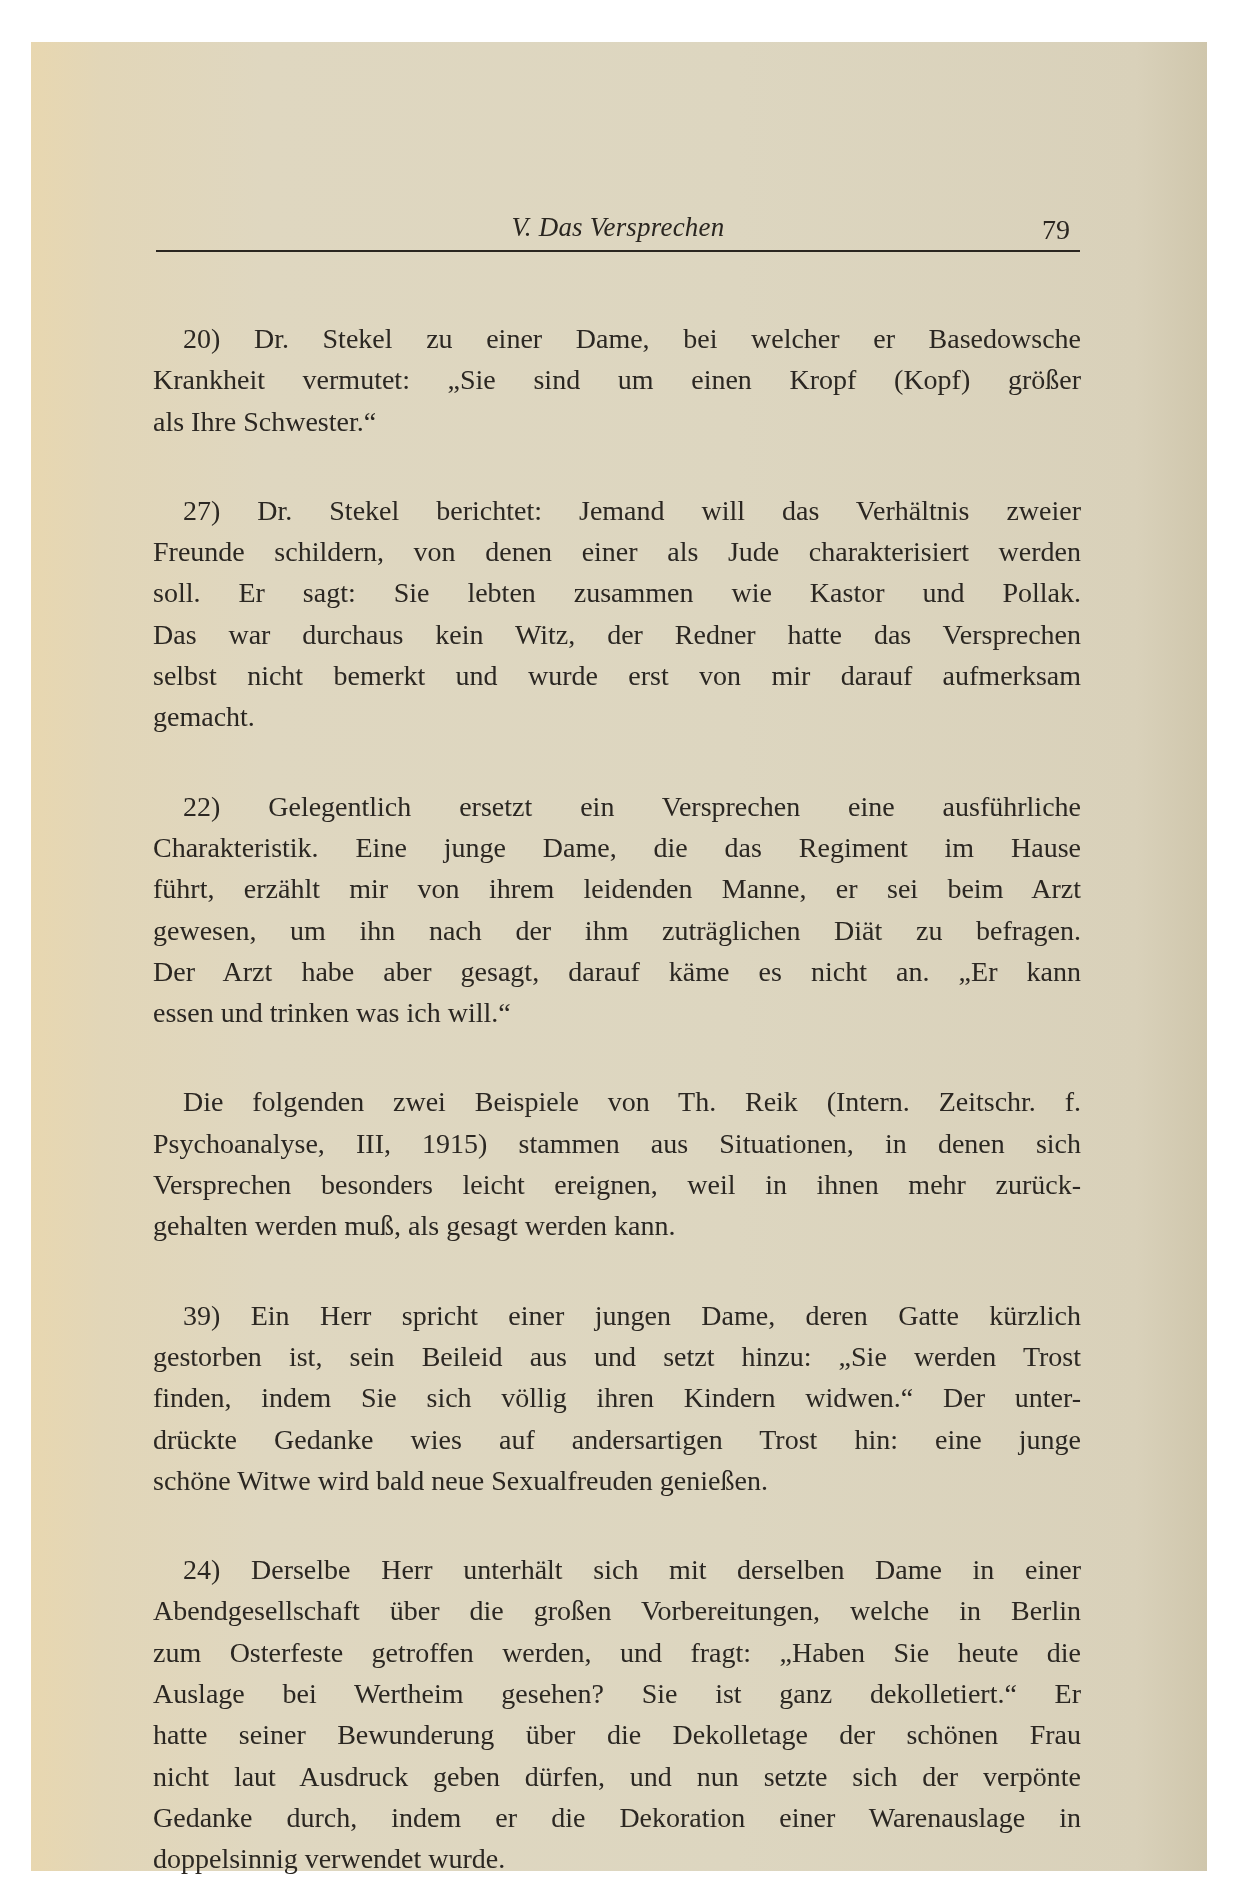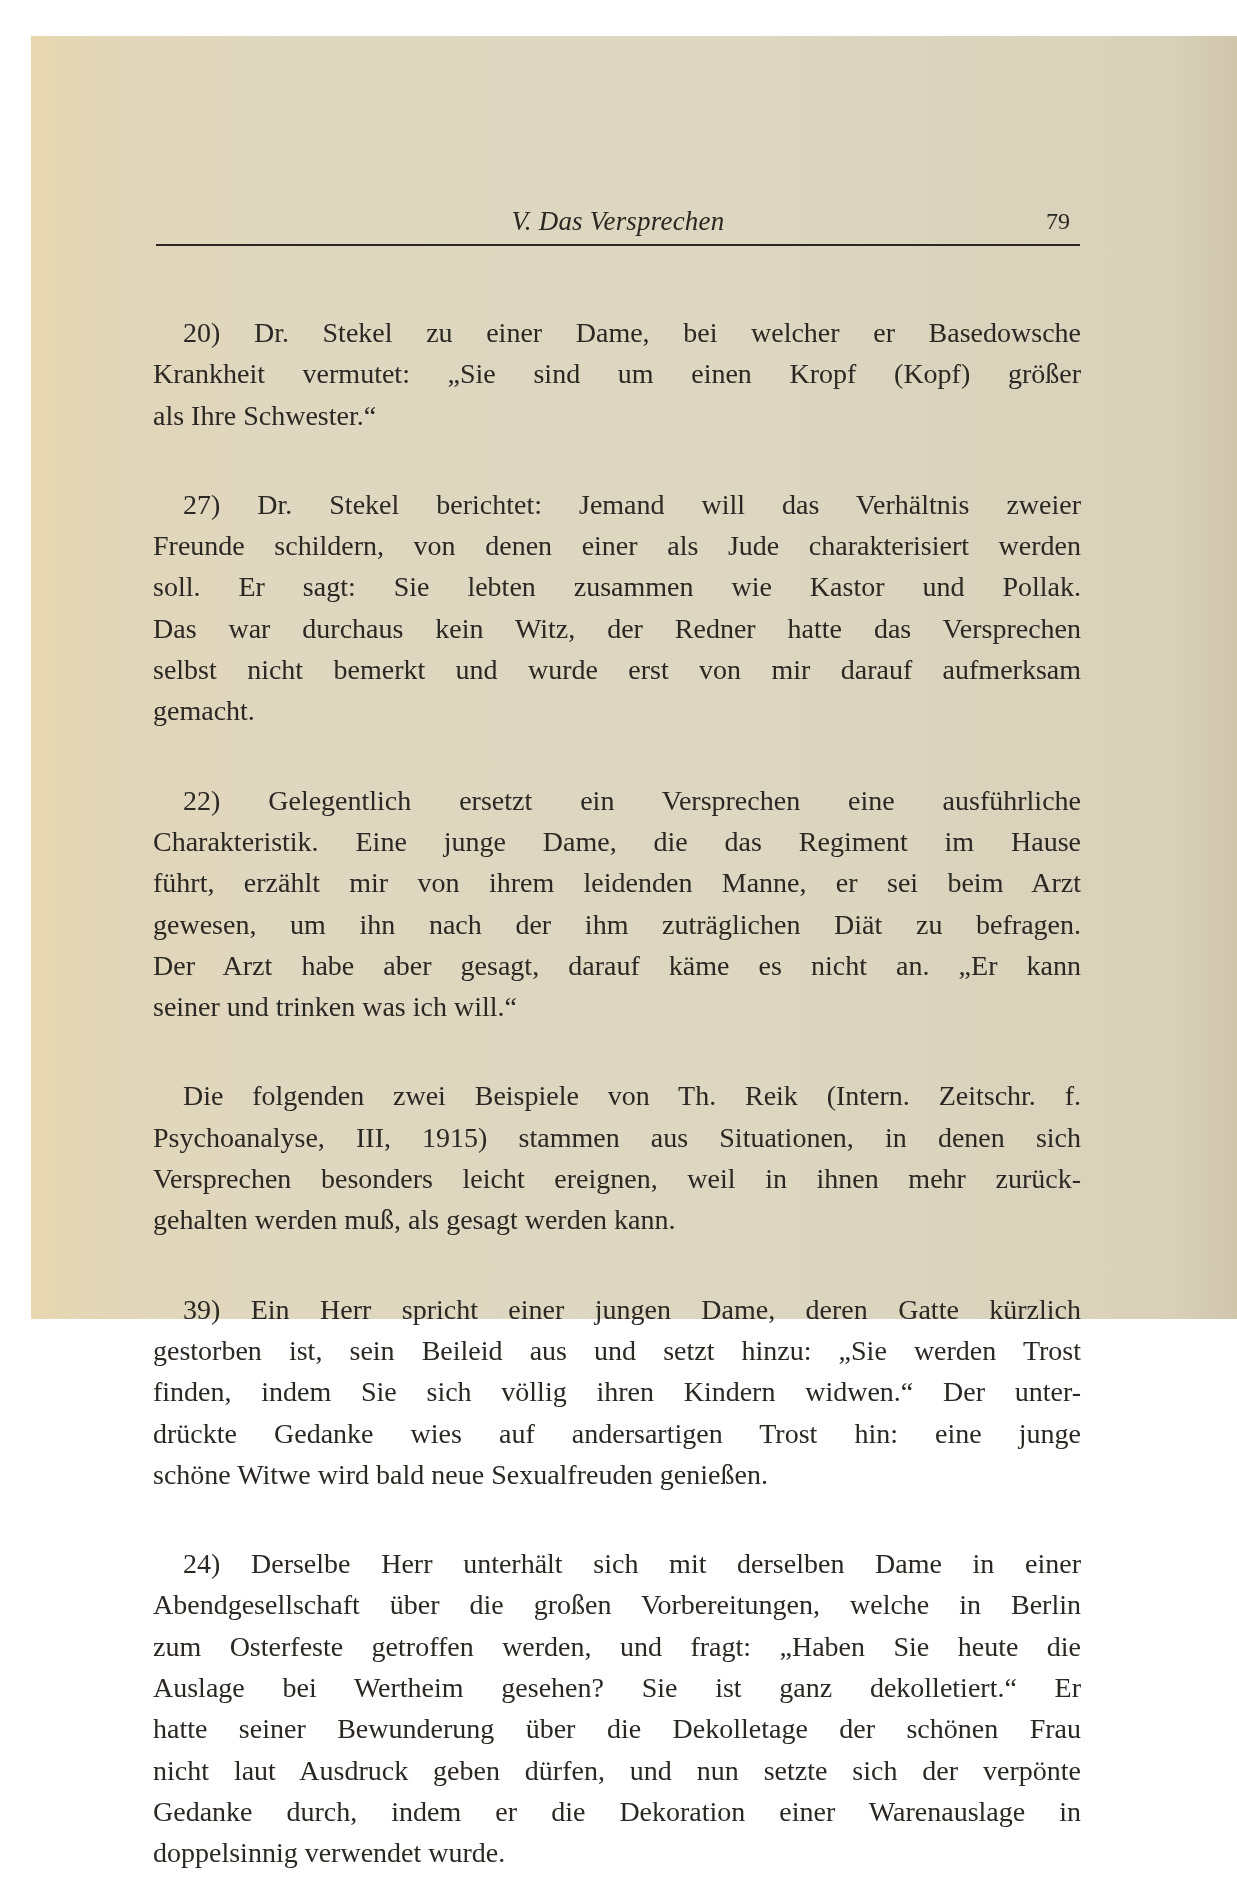--- a/index.html
+++ b/index.html
@@ -1,32 +1,31 @@
 <!DOCTYPE html>
 <html><head>
 <meta charset="utf-8">
 <style>
   html, body { margin:0; padding:0; }
   body { width:1237px; height:1892px; background:#ffffff; position:relative; overflow:hidden; }
   .page {
-    position:absolute; left:31px; top:36px; width:1176px; height:1283px;
+    position:absolute; left:31px; top:42px; width:1176px; height:1829px;
     background: linear-gradient(90deg, #e8d7b0 0%, #e2d6b8 6%, #dfd7c0 20%, #ddd6c0 60%, #d9d1ba 94%, #cfc6ac 100%);
-    padding-left: 30px;
   }
   .header {
     position:absolute; left:125px; top:170px; width:924px; height:38px;
     border-bottom:2px solid #2a2620;
     font-family:"Liberation Serif", serif; color:#2a2620;
   }
   .running-title {
     position:absolute; left:0; right:0; top:0; text-align:center;
     font-style:italic; font-size:27px; letter-spacing:0.2px;
   }
   .page-number {
-    position:absolute; right:10px; top:2px; font-size:24px;margin-left:12px;
+    position:absolute; right:10px; top:2px; font-size:28px;margin-left:12px;
   }
   .body {
     position:absolute; left:122px; top:228px; width:928px;
     font-family:"Liberation Serif", serif; font-size:28px; line-height:41.3px; color:#2b2722;
   }
   .line { display:block; height:41.3px; white-space:nowrap; text-align:justify; text-align-last:justify; }
   .line.last { text-align-last:left; }
   .line.indent { padding-left:30px;margin-top:48px; }
 </style>
 </head>
@@ -45,21 +44,21 @@
       <span class="line">Freunde schildern, von denen einer als Jude charakterisiert werden</span>
       <span class="line">soll. Er sagt: Sie lebten zusammen wie Kastor und Pollak.</span>
       <span class="line">Das war durchaus kein Witz, der Redner hatte das Versprechen</span>
       <span class="line">selbst nicht bemerkt und wurde erst von mir darauf aufmerksam</span>
       <span class="line last">gemacht.</span>
       <span class="line indent">22) Gelegentlich ersetzt ein Versprechen eine ausführliche</span>
       <span class="line">Charakteristik. Eine junge Dame, die das Regiment im Hause</span>
       <span class="line">führt, erzählt mir von ihrem leidenden Manne, er sei beim Arzt</span>
       <span class="line">gewesen, um ihn nach der ihm zuträglichen Diät zu befragen.</span>
       <span class="line">Der Arzt habe aber gesagt, darauf käme es nicht an. „Er kann</span>
-      <span class="line last">seiner und trinken was ich will.“</span>
+      <span class="line last">essen und trinken was ich will.“</span>
       <span class="line indent">Die folgenden zwei Beispiele von Th. Reik (Intern. Zeitschr. f.</span>
       <span class="line">Psychoanalyse, III, 1915) stammen aus Situationen, in denen sich</span>
       <span class="line">Versprechen besonders leicht ereignen, weil in ihnen mehr zurück-</span>
       <span class="line last">gehalten werden muß, als gesagt werden kann.</span>
       <span class="line indent">39) Ein Herr spricht einer jungen Dame, deren Gatte kürzlich</span>
       <span class="line">gestorben ist, sein Beileid aus und setzt hinzu: „Sie werden Trost</span>
       <span class="line">finden, indem Sie sich völlig ihren Kindern widwen.“ Der unter-</span>
       <span class="line">drückte Gedanke wies auf andersartigen Trost hin: eine junge</span>
       <span class="line last">schöne Witwe wird bald neue Sexualfreuden genießen.</span>
       <span class="line indent">24) Derselbe Herr unterhält sich mit derselben Dame in einer</span>

